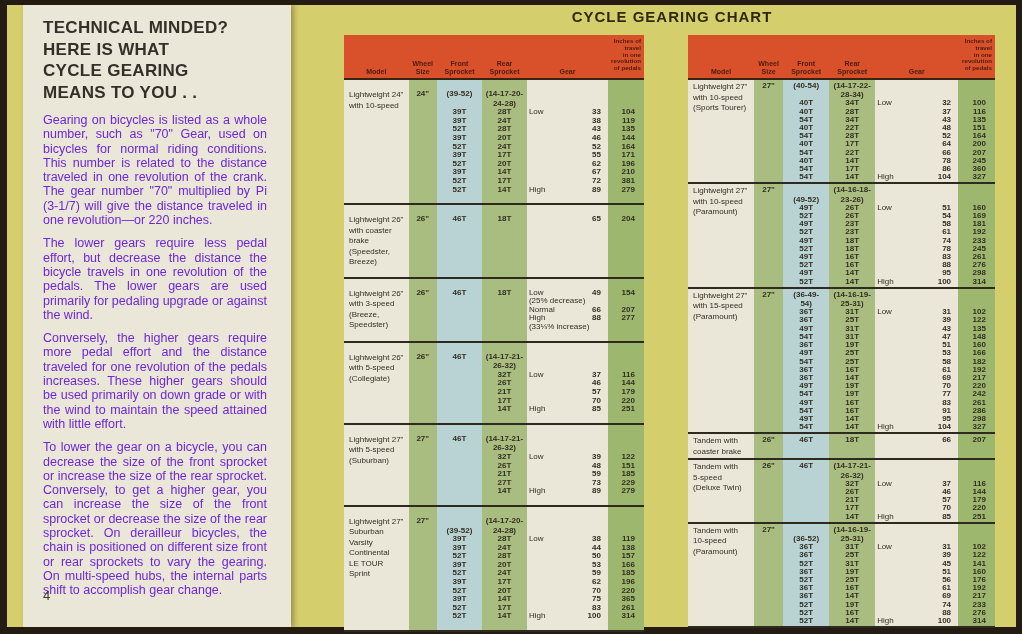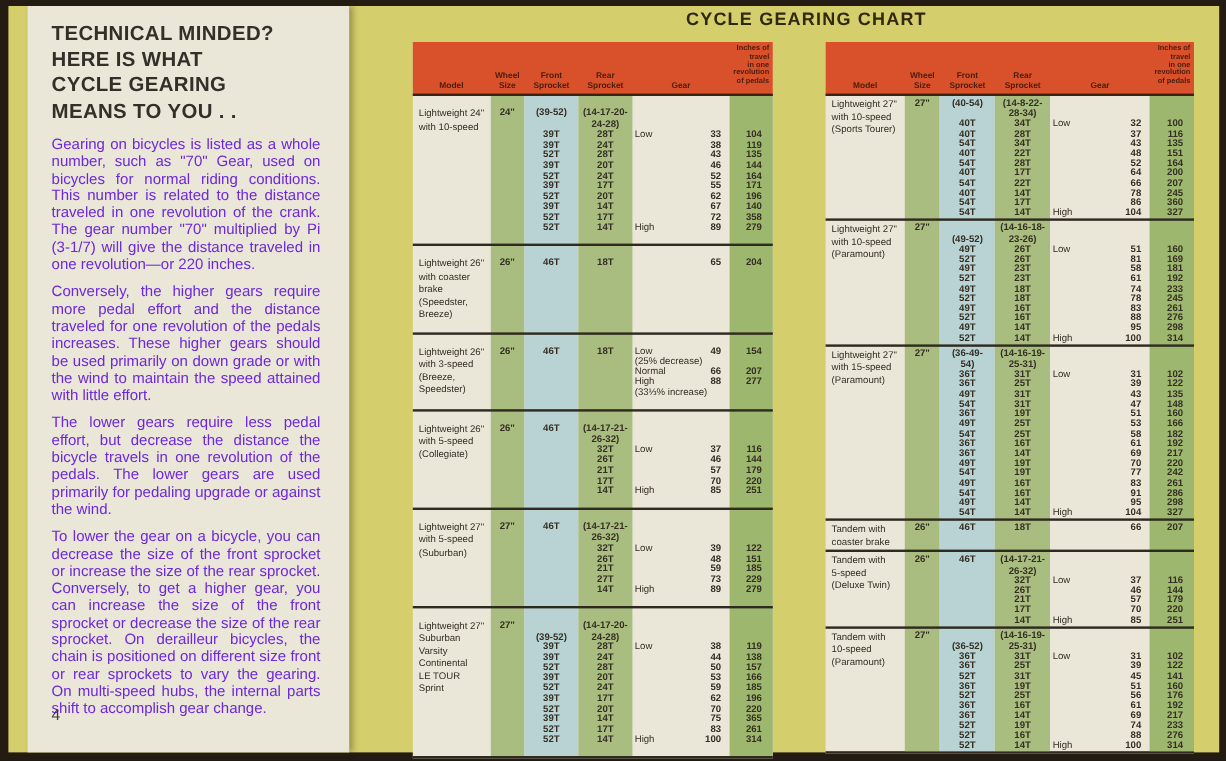--- a/index.html
+++ b/index.html
@@ -59,22 +59,22 @@
 <div class="photo">
   <div class="spread">
 
     <div class="page-left">
       <div class="article">
         <h1 class="article-heading">TECHNICAL MINDED?
 HERE IS WHAT
 CYCLE GEARING
 MEANS TO YOU . .</h1>
         <p class="article-paragraph">Gearing on bicycles is listed as a whole number, such as "70" Gear, used on bicycles for normal riding conditions. This number is related to the distance traveled in one revolution of the crank. The gear number "70" multiplied by Pi (3-1/7) will give the distance traveled in one revolution—or 220 inches.</p>
+        <p class="article-paragraph">The lower gears require less pedal effort, but decrease the distance the bicycle travels in one revolution of the pedals. The lower gears are used primarily for pedaling upgrade or against the wind.</p>
         <p class="article-paragraph">Conversely, the higher gears require more pedal effort and the distance traveled for one revolution of the pedals increases. These higher gears should be used primarily on down grade or with the wind to maintain the speed attained with little effort.</p>
-        <p class="article-paragraph">The lower gears require less pedal effort, but decrease the distance the bicycle travels in one revolution of the pedals. The lower gears are used primarily for pedaling upgrade or against the wind.</p>
         <p class="article-paragraph">To lower the gear on a bicycle, you can decrease the size of the front sprocket or increase the size of the rear sprocket. Conversely, to get a higher gear, you can increase the size of the front sprocket or decrease the size of the rear sprocket. On derailleur bicycles, the chain is positioned on different size front or rear sprockets to vary the gearing. On multi-speed hubs, the internal parts shift to accomplish gear change.</p>
       </div>
       <div class="page-number">4</div>
     </div>
 
     <div class="chart-title">CYCLE GEARING CHART</div>
 
     <div class="gear-table" id="table-left">
       <div class="thead">
         <div class="hcell h-model">Model</div>
@@ -167,29 +167,29 @@
                   <span class="c glabel"></span>
                   <span class="c gval">62</span>
                   <span class="c inches">196</span>
                 </div>
                 <div class="trow">
                   <span class="c wheel"></span>
                   <span class="c front">39T</span>
                   <span class="c rear">14T</span>
                   <span class="c glabel"></span>
                   <span class="c gval">67</span>
-                  <span class="c inches">140</span>
+                  <span class="c inches">210</span>
                 </div>
                 <div class="trow">
                   <span class="c wheel"></span>
                   <span class="c front">52T</span>
                   <span class="c rear">17T</span>
                   <span class="c glabel"></span>
                   <span class="c gval">72</span>
-                  <span class="c inches">358</span>
+                  <span class="c inches">381</span>
                 </div>
                 <div class="trow">
                   <span class="c wheel"></span>
                   <span class="c front">52T</span>
                   <span class="c rear">14T</span>
                   <span class="c glabel">High</span>
                   <span class="c gval">89</span>
                   <span class="c inches">279</span>
                 </div>
               </div>
@@ -499,21 +499,21 @@
         </div>
         <div class="sections">
             <div class="section">
               <div class="model-cell">Lightweight 27"
 with 10-speed
 (Sports Tourer)</div>
               <div class="rest">
                 <div class="trow head">
                   <span class="c wheel">27"</span>
                   <span class="c front">(40-54)</span>
-                  <span class="c rear">(14-8-22-
+                  <span class="c rear">(14-17-22-
 28-34)</span>
                   <span class="c glabel"></span>
                   <span class="c gval"></span>
                   <span class="c inches"></span>
                 </div>
                 <div class="trow">
                   <span class="c wheel"></span>
                   <span class="c front">40T</span>
                   <span class="c rear">34T</span>
                   <span class="c glabel">Low</span>
@@ -615,21 +615,21 @@
                   <span class="c rear">26T</span>
                   <span class="c glabel">Low</span>
                   <span class="c gval">51</span>
                   <span class="c inches">160</span>
                 </div>
                 <div class="trow">
                   <span class="c wheel"></span>
                   <span class="c front">52T</span>
                   <span class="c rear">26T</span>
                   <span class="c glabel"></span>
-                  <span class="c gval">81</span>
+                  <span class="c gval">54</span>
                   <span class="c inches">169</span>
                 </div>
                 <div class="trow">
                   <span class="c wheel"></span>
                   <span class="c front">49T</span>
                   <span class="c rear">23T</span>
                   <span class="c glabel"></span>
                   <span class="c gval">58</span>
                   <span class="c inches">181</span>
                 </div>

